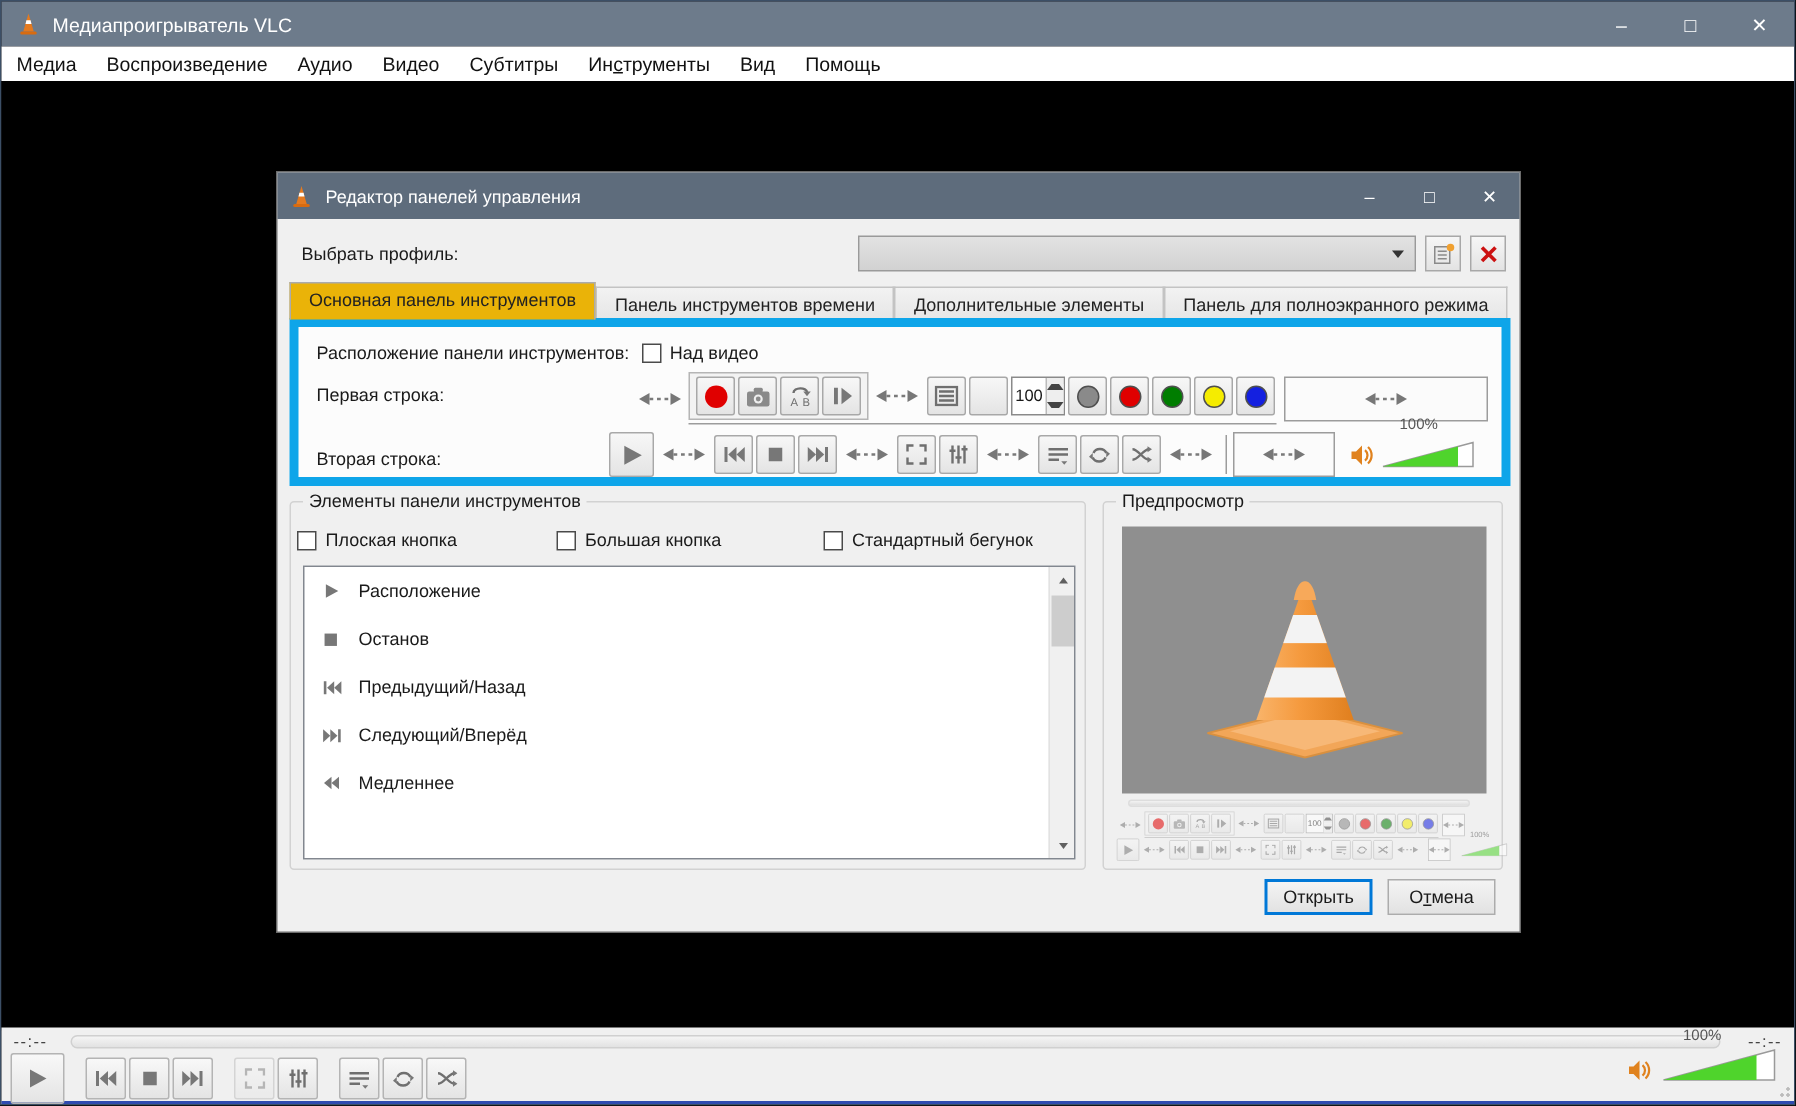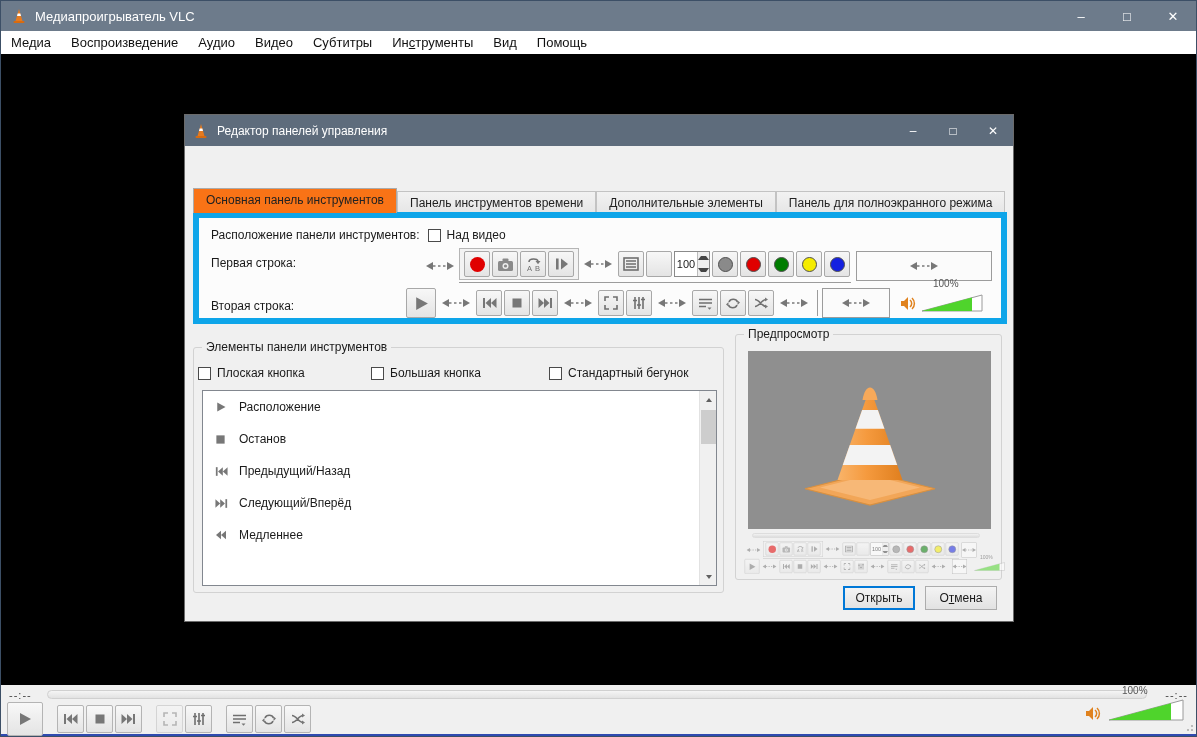--- a/index.html
+++ b/index.html
@@ -41,21 +41,21 @@
   .dlg-win-btn { width:40px; height:31px; display:flex; align-items:center; justify-content:center; color:#fff; font-size:12px; }
 
   .profile-row { position:absolute; left:0; top:40px; width:100%; height:28px; }
   .profile-label { position:absolute; left:16px; top:7px; }
   .combo { position:absolute; left:387px; top:2px; width:372px; height:24px; background:linear-gradient(#e2e2e2,#d2d2d2); border:1px solid #9a9a9a; }
   .combo-arrow { position:absolute; right:7px; top:9px; width:0; height:0; border-left:4px solid transparent; border-right:4px solid transparent; border-top:5px solid #333; }
   .sq-btn { position:absolute; top:2px; width:24px; height:24px; background:linear-gradient(#f6f6f6,#e3e3e3); border:1px solid #a8a8a8; display:flex; align-items:center; justify-content:center; }
 
   .tabs { position:absolute; left:8px; top:73px; display:flex; align-items:flex-end; }
   .tab { padding:4px 12px; font-size:12px; background:linear-gradient(#f2f2f2,#e6e6e6); border:1px solid #c3c3c3; border-bottom:none; margin-right:0; height:22px; color:#222; }
-  .tab.active { background:#f97316; height:25px; border-color:#ababab; position:relative; z-index:2; }
+  .tab.active { background:#eab308; height:25px; border-color:#ababab; position:relative; z-index:2; }
   .tab-pane { position:absolute; left:8px; top:97px; width:814px; height:112px; background:#fcfcfc; border:6px solid #0ea5e9; z-index:1; }
 
   .pos-row { position:absolute; left:12px; top:10px; display:flex; align-items:center; }
   .checkbox { width:13px; height:13px; background:#fff; border:1px solid #4a4a4a; margin-right:6px; flex:none; }
   .row-label { position:absolute; left:12px; }
   .tb-row { position:absolute; display:flex; align-items:center; }
   .lined { display:flex; align-items:center; border-bottom:1px solid #9c9c9c; padding-bottom:2px; }
   .btn24 { width:26px; height:26px; display:inline-flex; align-items:center; justify-content:center; background:linear-gradient(#f7f7f7,#e4e4e4); border:1px solid #a8a8a8; border-radius:2px; margin:0 1px; flex:none; }
   .btn-group { display:flex; border:1px solid #b5b5b5; padding:2px 3px; background:#f3f3f3; }
   .spin { width:36px; height:26px; border:1px solid #8a8a8a; background:#fff; display:flex; margin:0 1px; }
@@ -64,21 +64,21 @@
   .spin-btns div { flex:1; display:flex; align-items:center; justify-content:center; background:#eee; }
   .tri-up { width:0;height:0;border-left:3px solid transparent;border-right:3px solid transparent;border-bottom:4px solid #444; }
   .tri-dn { width:0;height:0;border-left:3px solid transparent;border-right:3px solid transparent;border-top:4px solid #444; }
   .dot { width:15px; height:15px; border-radius:50%; border:1px solid #4f4f4f; }
   .drop-box { border:1px solid #9c9c9c; height:30px; display:flex; align-items:center; justify-content:center; background:#fbfbfb; }
   .vline { width:1px; height:26px; background:#9c9c9c; margin:0 4px; }
   .spc { margin:0 5px; flex:none; }
 
   .group { position:absolute; border:1px solid #d2d2d2; border-radius:3px; background:#f0f0f0; }
   .group-title { position:absolute; left:8px; top:-8px; background:#f0f0f0; padding:0 4px; font-size:12px; }
-  .g-elements { left:8px; top:232px; width:531px; height:246px; }
+  .g-elements { left:8px; top:219px; width:531px; height:246px; }
   .g-preview { left:550px; top:219px; width:267px; height:246px; }
   .chk-row { position:absolute; top:18px; left:4px; width:520px; display:flex; }
   .chk-item { display:flex; align-items:center; }
   .listbox { position:absolute; left:8px; top:42px; width:515px; height:196px; background:#fff; border:1px solid #82878f; overflow:hidden; }
   .list-item { height:32px; display:flex; align-items:center; padding-left:12px; }
   .li-icon { width:24px; color:#6e6e6e; display:flex; align-items:center; }
   .scrollbar { position:absolute; right:0; top:0; width:17px; height:100%; background:#f0f0f0; border-left:1px solid #e2e2e2; }
   .sb-arrow { position:absolute; left:0; width:17px; height:17px; display:flex; align-items:center; justify-content:center; }
   .sb-thumb { position:absolute; left:1px; top:19px; width:15px; height:34px; background:#cdcdcd; }
 
@@ -224,20 +224,39 @@
         <rect x="2.5" y="13" width="11" height="2" rx="1" fill="#d86b10"></rect>
       </svg>
       <span class="dlg-title">Редактор панелей управления</span>
       <div class="dlg-win-btns">
         <div class="dlg-win-btn">–</div>
         <div class="dlg-win-btn">□</div>
         <div class="dlg-win-btn">✕</div>
       </div>
     </div>
 
+    <div class="profile-row">
+      <span class="profile-label">Выбрать профиль:</span>
+      <div class="combo">
+        <span></span>
+        <div class="combo-arrow"></div>
+      </div>
+      <div class="sq-btn" style="left:765px">
+        <svg width="15" height="15" viewBox="0 0 15 15">
+          <rect x="1.5" y="2.5" width="10" height="11" fill="#e9e9e9" stroke="#8a8a8a"></rect>
+          <path d="M3.5,5.5 h6 M3.5,8 h6 M3.5,10.5 h6" stroke="#8a8a8a" stroke-width="1"></path>
+          <circle cx="12" cy="3" r="2.5" fill="#f0a030"></circle>
+        </svg>
+      </div>
+      <div class="sq-btn" style="left:795px">
+        <svg width="13" height="13" viewBox="0 0 13 13">
+          <path d="M2,2 L11,11 M11,2 L2,11" stroke="#cc1111" stroke-width="2.4"></path>
+        </svg>
+      </div>
+    </div>
 
     <div class="tabs">
       <div class="tab active">Основная панель инструментов</div>
       <div class="tab">Панель инструментов времени</div>
       <div class="tab">Дополнительные элементы</div>
       <div class="tab">Панель для полноэкранного режима</div>
     </div>
 
     <div class="tab-pane">
       <div class="pos-row">

